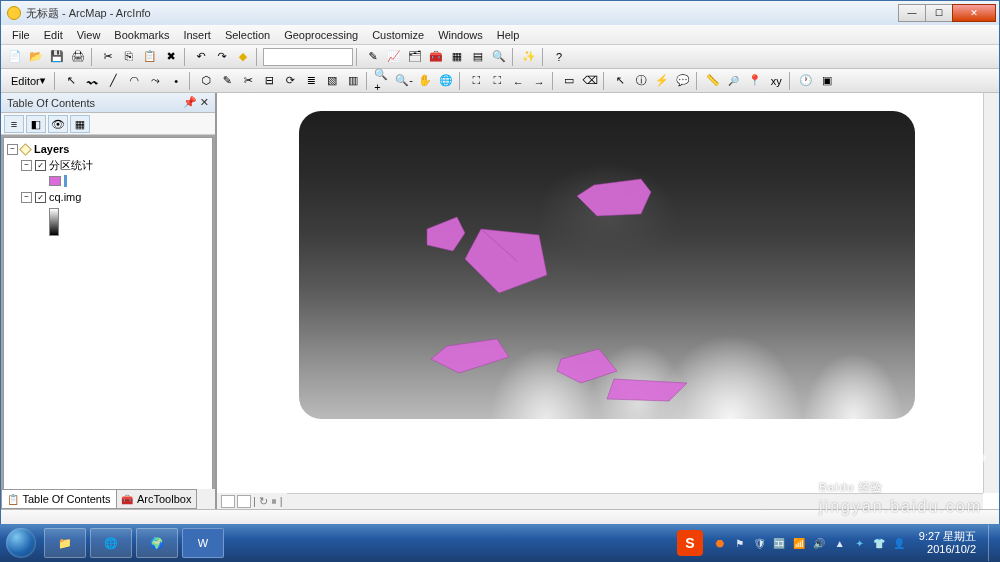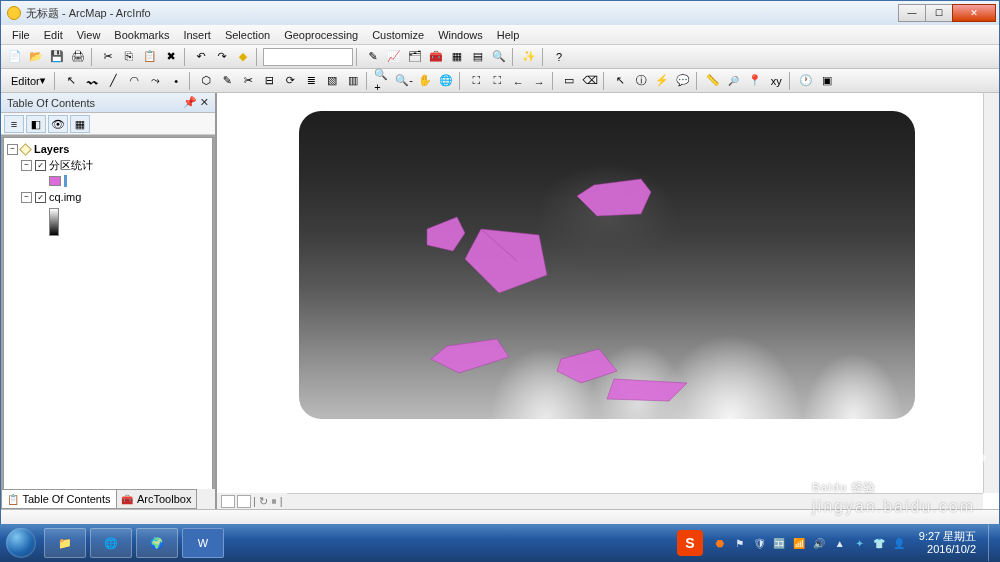--- a/index.html
+++ b/index.html
@@ -52,21 +52,21 @@
     .vtab{width:14px;height:13px;border:1px solid #aaa;background:#fff;cursor:pointer;}
     .statusbar { height: 20px; background: linear-gradient(#fafafa,#e8e8e8); border-top:1px solid #bbb; }
     .taskbar { position:absolute; bottom:0; left:0; right:0; height:38px; background:linear-gradient(#4f86c1,#2358a0 40%,#1b3f71); display:flex; align-items:center; }
     .start-orb { width:42px; height:38px; display:flex;align-items:center;justify-content:center; cursor:pointer;}
     .orb-circle{ width:30px; height:30px; border-radius:50%; background:radial-gradient(circle at 35% 30%,#7fc7f0,#1f66b0 55%,#0b3a70); box-shadow:0 0 3px rgba(255,255,255,0.5) inset;}
     .task-item{ width:42px; height:30px; margin:0 2px; border:1px solid rgba(255,255,255,0.3); background:rgba(255,255,255,0.13); border-radius:2px; cursor:pointer; display:flex;align-items:center;justify-content:center;}
     .tray { margin-left:auto; display:flex; align-items:center; gap:6px; padding-right:2px; color:#fff; }
     .tray-icon{width:14px;height:14px;display:flex;align-items:center;justify-content:center;font-size:10px; cursor:pointer; color:#dfe9f4;}
     .clock { text-align:right; line-height:1.15; font-size:10px; color:#fff; padding:0 6px;}
     .showdesk{width:10px;height:36px;border-left:1px solid rgba(255,255,255,0.35);cursor:pointer;}
-    .watermark{position:absolute;right:25px;bottom:46px;color:rgba(255,255,255,0.85);font-size:26px;font-weight:bold;font-family:Arial;text-shadow:0 0 2px rgba(0,0,0,0.4);letter-spacing:1px;pointer-events:none;}
+    .watermark{position:absolute;right:18px;bottom:46px;color:rgba(255,255,255,0.85);font-size:26px;font-weight:bold;font-family:Arial;text-shadow:0 0 2px rgba(0,0,0,0.4);letter-spacing:1px;pointer-events:none;}
     .watermark .sub{font-size:16px;display:block;letter-spacing:2px;font-weight:normal;}
     .paw{position:absolute;right:10px;bottom:78px;width:40px;height:30px;opacity:0.55;pointer-events:none;}
     .paw div{position:absolute;border-radius:50%;background:#fff;}
     .sogou{width:26px;height:26px;background:#f04000;border-radius:4px;margin:0 4px;display:flex;align-items:center;justify-content:center;color:#fff;font-weight:bold;font-size:14px;cursor:pointer;}
   </style>
 </head>
 <body>
 
 <div class="window">
 

